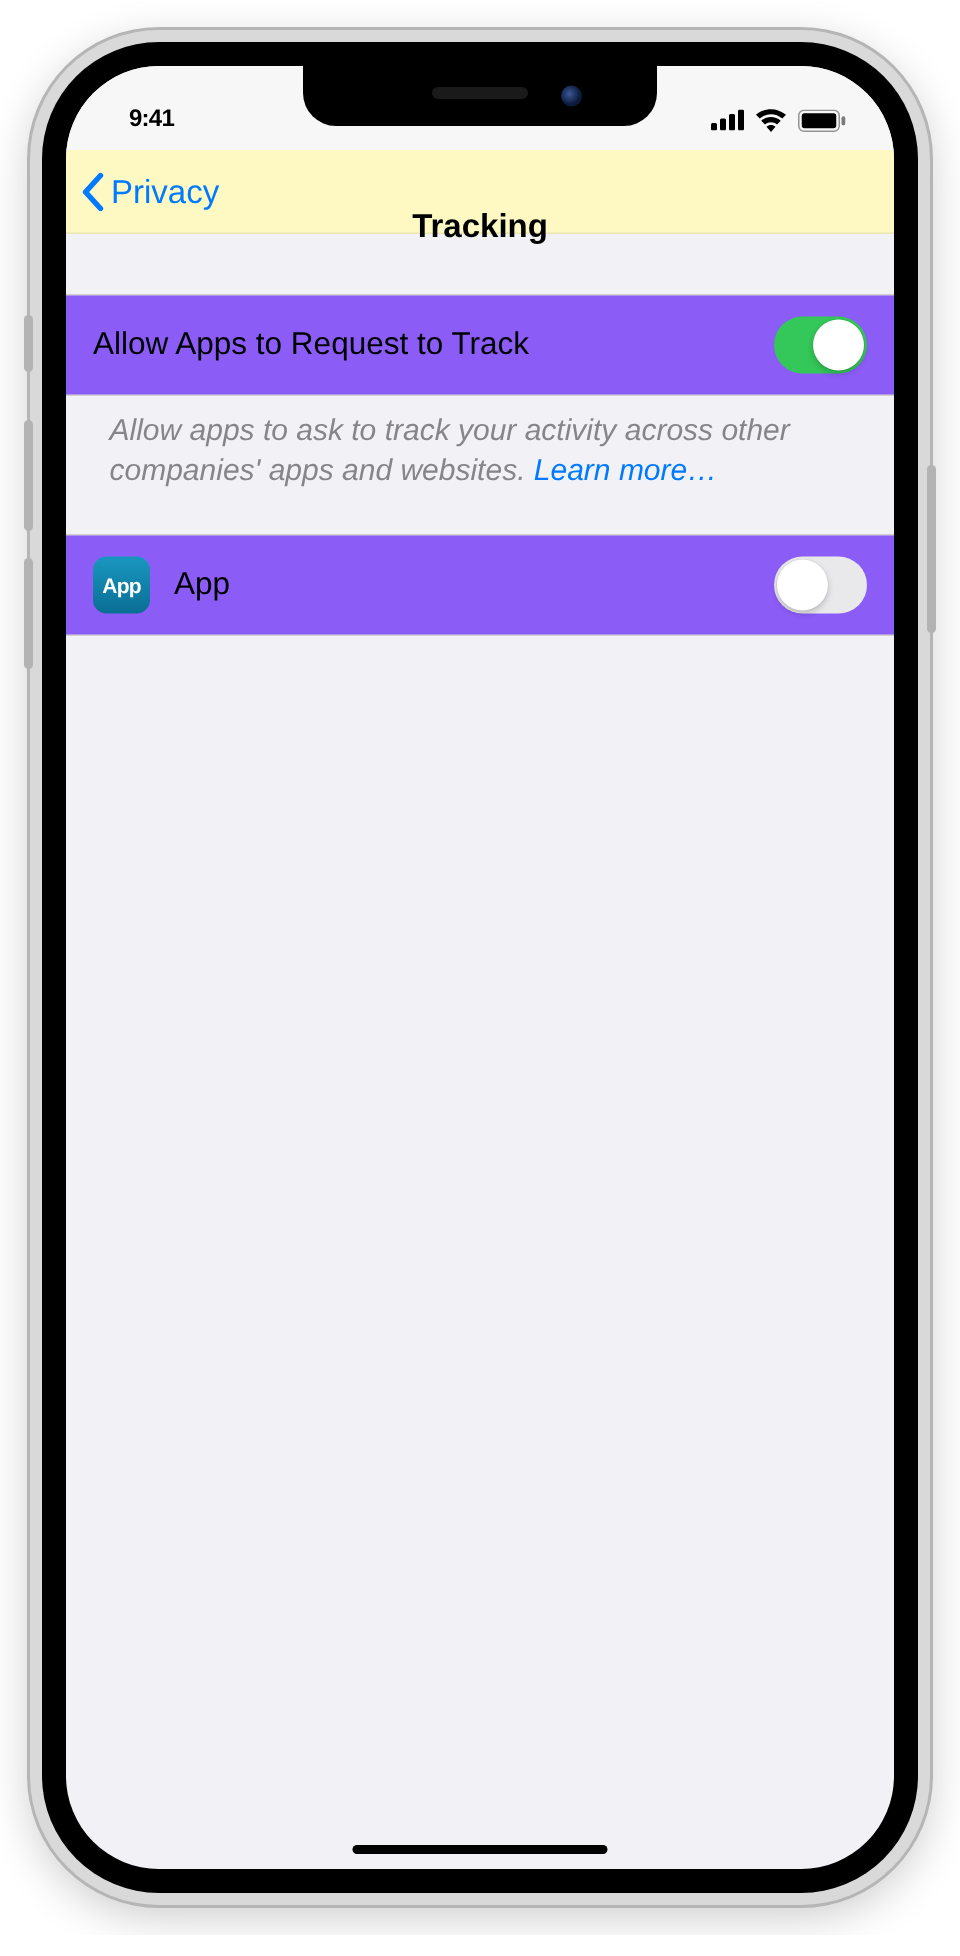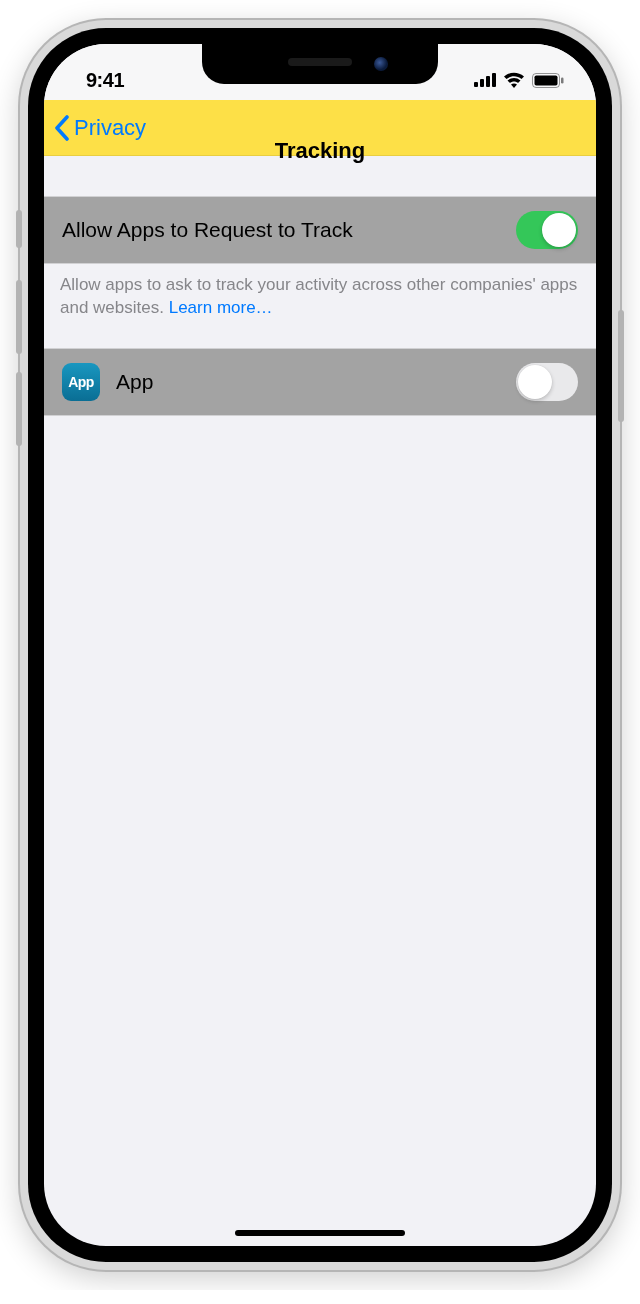--- a/index.html
+++ b/index.html
@@ -84,39 +84,39 @@
     
     .status-bar {
       height: 56px;
       display: flex;
       justify-content: space-between;
       align-items: center;
       padding: 16px 32px 0 42px;
       background: #f7f7f8;
     }
     .status-time {
-      font-size: 20px;
+      font-size: 16px;
       font-weight: 600;
       letter-spacing: -0.5px;
     }
     .status-icons {
       display: flex;
       align-items: center;
       gap: 7px;
     }
     .status-icons svg { display: block; }
 
     
     .nav-bar {
       height: 56px;
       display: flex;
       align-items: center;
       position: relative;
       padding: 0 10px;
-      background: #fde047;
+      background: #fef9c3;
       border-bottom: 1px solid rgba(0,0,0,0.08);
     }
     .back-button {
       display: flex;
       align-items: center;
       color: #007aff;
       font-size: 22px;
       gap: 4px;
       cursor: pointer;
     }
@@ -129,21 +129,21 @@
       font-weight: 600;
       color: #000;
       margin-top: 47px;
     }
 
     
     .content {
       padding-top: 40px;
     }
     .cell-group {
-      background: #a3a3a3;
+      background: #8b5cf6;
       border-top: 1px solid #d1d1d3;
       border-bottom: 1px solid #d1d1d3;
     }
     .cell {
       display: flex;
       align-items: center;
       padding: 14px 18px;
       min-height: 58px;
       gap: 16px;
     }
@@ -186,24 +186,25 @@
       border-radius: 50%;
       top: 2px;
       box-shadow: 0 2px 4px rgba(0,0,0,.2), 0 0 0 .5px rgba(0,0,0,.04);
       transition: left .2s;
     }
     .switch.on .knob { left: 26px; }
     .switch.off .knob { left: 2px; }
 
     
     .footer-text {
-      padding: 10px 16px 28px;
-      font-size: 17px;
+      padding: 10px 29px 28px;
+      font-size: 20px;
       line-height: 1.35;
       color: #86868a;
+      font-style: italic;
     }
     .footer-text .link {
       color: #007aff;
       cursor: pointer;
     }
 
     
     .home-indicator {
       position: absolute;
       bottom: 10px;

